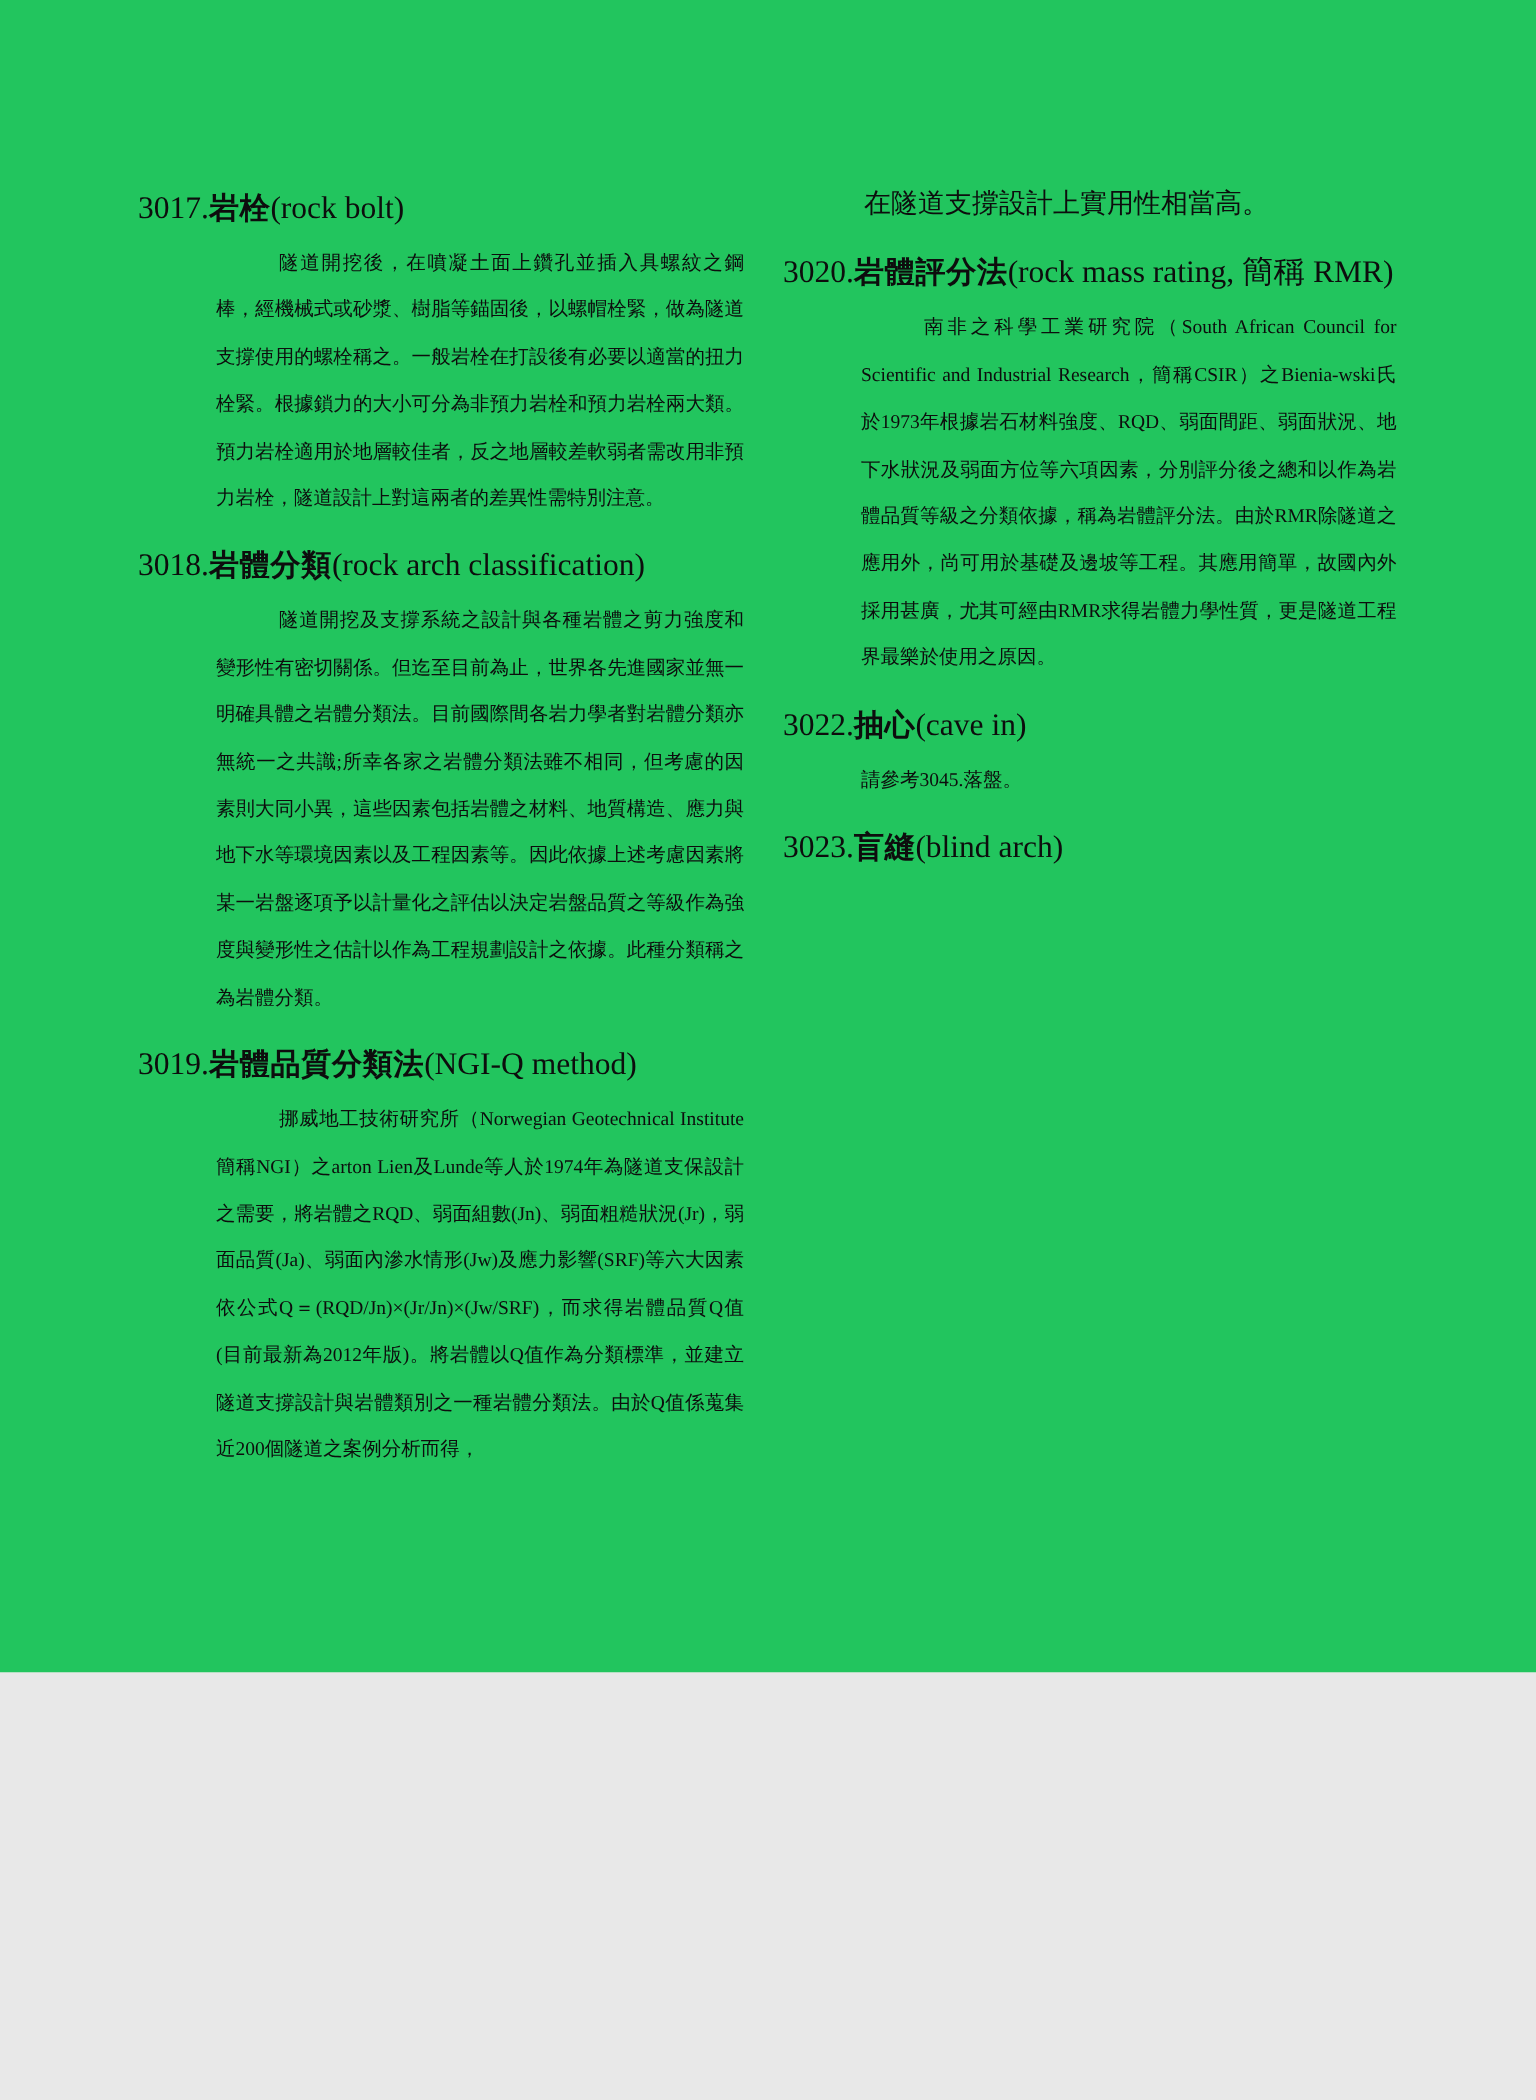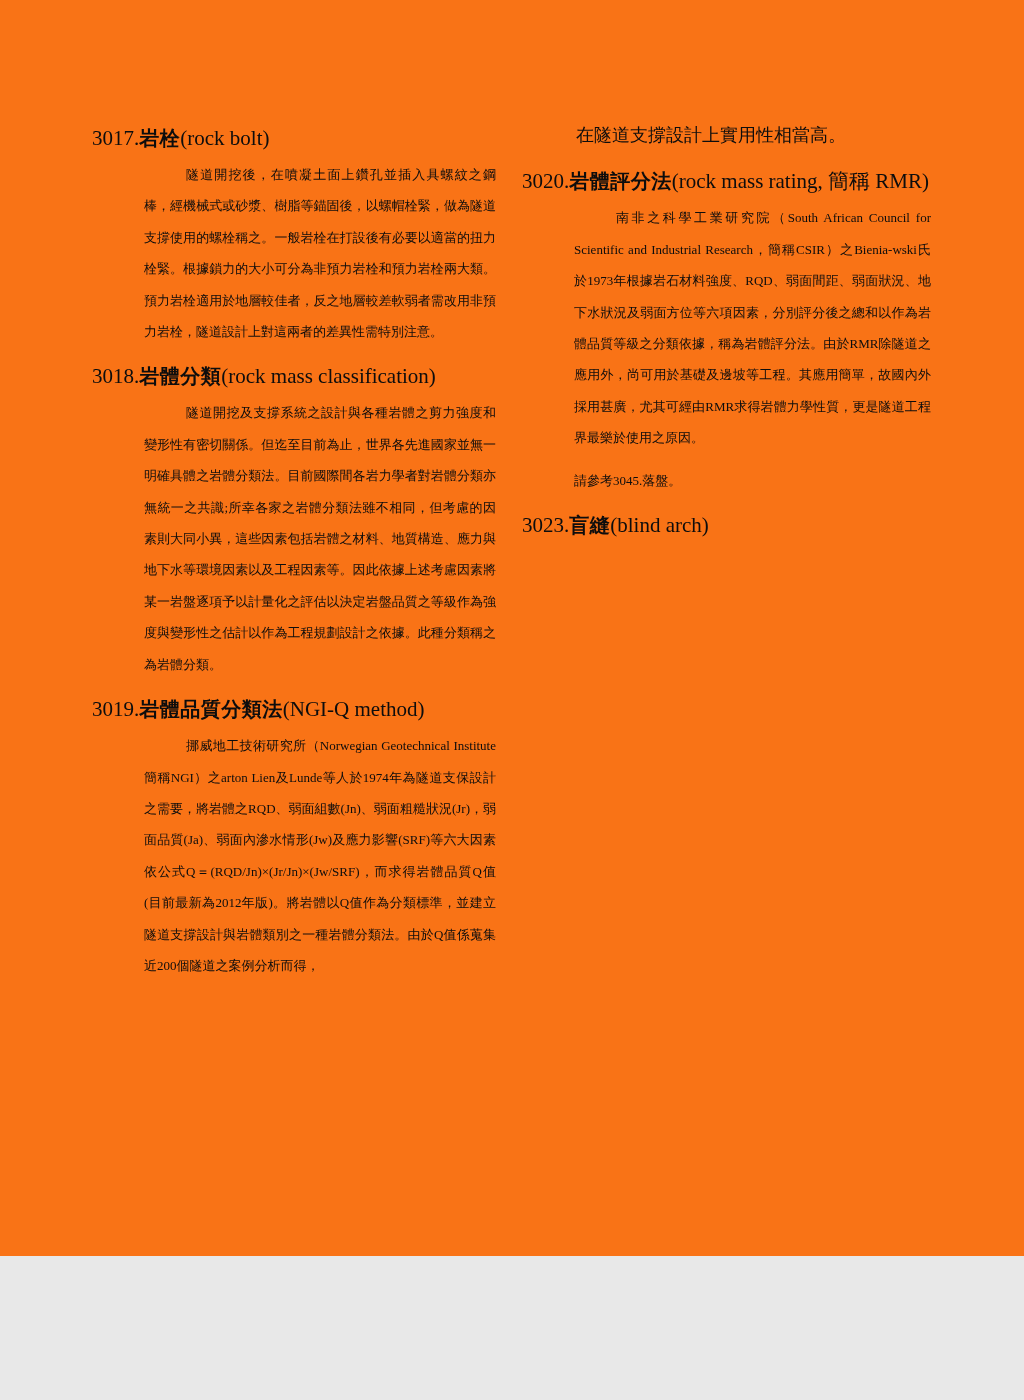--- a/index.html
+++ b/index.html
@@ -3,22 +3,22 @@
 <meta charset="utf-8">
 <style>
   html, body {
     margin: 0;
     padding: 0;
     background: #e8e8e8;
   }
   .page {
     position: relative;
     width: 1024px;
-    height: 1256px;
-    background: #f97316;
+    height: 1115px;
+    background: #22c55e;
     color: #0d0d0d;
     font-family: "Liberation Serif", "DejaVu Serif", serif;
     overflow: hidden;
   }
   .col {
     position: absolute;
     top: 120px;
   }
   .col-left {
     left: 92px;
@@ -80,39 +80,40 @@
 <body>
 
 <div class="page">
   <div class="col col-left" id="col-left">
   <div class="entry">
     <h3 class="entry-heading"><span class="term-number">3017.</span><span class="term-name">岩栓</span><span class="term-english">(rock bolt)</span></h3>
     <p class="definition">隧道開挖後，在噴凝土面上鑽孔並插入具螺紋之鋼棒，經機械式或砂漿、樹脂等錨固後，以螺帽栓緊，做為隧道支撐使用的螺栓稱之。一般岩栓在打設後有必要以適當的扭力栓緊。根據鎖力的大小可分為非預力岩栓和預力岩栓兩大類。預力岩栓適用於地層較佳者，反之地層較差軟弱者需改用非預力岩栓，隧道設計上對這兩者的差異性需特別注意。</p>
   </div>
 
   <div class="entry">
-    <h3 class="entry-heading"><span class="term-number">3018.</span><span class="term-name">岩體分類</span><span class="term-english">(rock mass classification)</span></h3>
+    <h3 class="entry-heading"><span class="term-number">3018.</span><span class="term-name">岩體分類</span><span class="term-english">(rock arch classification)</span></h3>
     <p class="definition">隧道開挖及支撐系統之設計與各種岩體之剪力強度和變形性有密切關係。但迄至目前為止，世界各先進國家並無一明確具體之岩體分類法。目前國際間各岩力學者對岩體分類亦無統一之共識;所幸各家之岩體分類法雖不相同，但考慮的因素則大同小異，這些因素包括岩體之材料、地質構造、應力與地下水等環境因素以及工程因素等。因此依據上述考慮因素將某一岩盤逐項予以計量化之評估以決定岩盤品質之等級作為強度與變形性之估計以作為工程規劃設計之依據。此種分類稱之為岩體分類。</p>
   </div>
 
   <div class="entry">
     <h3 class="entry-heading"><span class="term-number">3019.</span><span class="term-name">岩體品質分類法</span><span class="term-english">(NGI-Q method)</span></h3>
     <p class="definition">挪威地工技術研究所（Norwegian Geotechnical Institute簡稱NGI）之arton Lien及Lunde等人於1974年為隧道支保設計之需要，將岩體之RQD、弱面組數(Jn)、弱面粗糙狀況(Jr)，弱面品質(Ja)、弱面內滲水情形(Jw)及應力影響(SRF)等六大因素依公式Q＝(RQD/Jn)×(Jr/Jn)×(Jw/SRF)，而求得岩體品質Q值(目前最新為2012年版)。將岩體以Q值作為分類標準，並建立隧道支撐設計與岩體類別之一種岩體分類法。由於Q值係蒐集近200個隧道之案例分析而得，</p>
   </div>
 </div>
   <div class="col col-right" id="col-right">
     <p class="continuation">在隧道支撐設計上實用性相當高。</p>
 
   <div class="entry">
     <h3 class="entry-heading"><span class="term-number">3020.</span><span class="term-name">岩體評分法</span><span class="term-english">(rock mass rating, 簡稱 RMR)</span></h3>
     <p class="definition">南非之科學工業研究院（South African Council for Scientific and Industrial Research，簡稱CSIR）之Bienia-wski氏於1973年根據岩石材料強度、RQD、弱面間距、弱面狀況、地下水狀況及弱面方位等六項因素，分別評分後之總和以作為岩體品質等級之分類依據，稱為岩體評分法。由於RMR除隧道之應用外，尚可用於基礎及邊坡等工程。其應用簡單，故國內外採用甚廣，尤其可經由RMR求得岩體力學性質，更是隧道工程界最樂於使用之原因。</p>
   </div>
 
 
   <div class="entry">
+    <h3 class="entry-heading"><span class="term-number">3022.</span><span class="term-name">抽心</span><span class="term-english">(cave in)</span></h3>
     <p class="definition no-indent">請參考3045.落盤。</p>
   </div>
 
   <div class="entry">
     <h3 class="entry-heading"><span class="term-number">3023.</span><span class="term-name">盲縫</span><span class="term-english">(blind arch)</span></h3>
   </div>
 
   <div class="entry">
   </div>
 </div>

